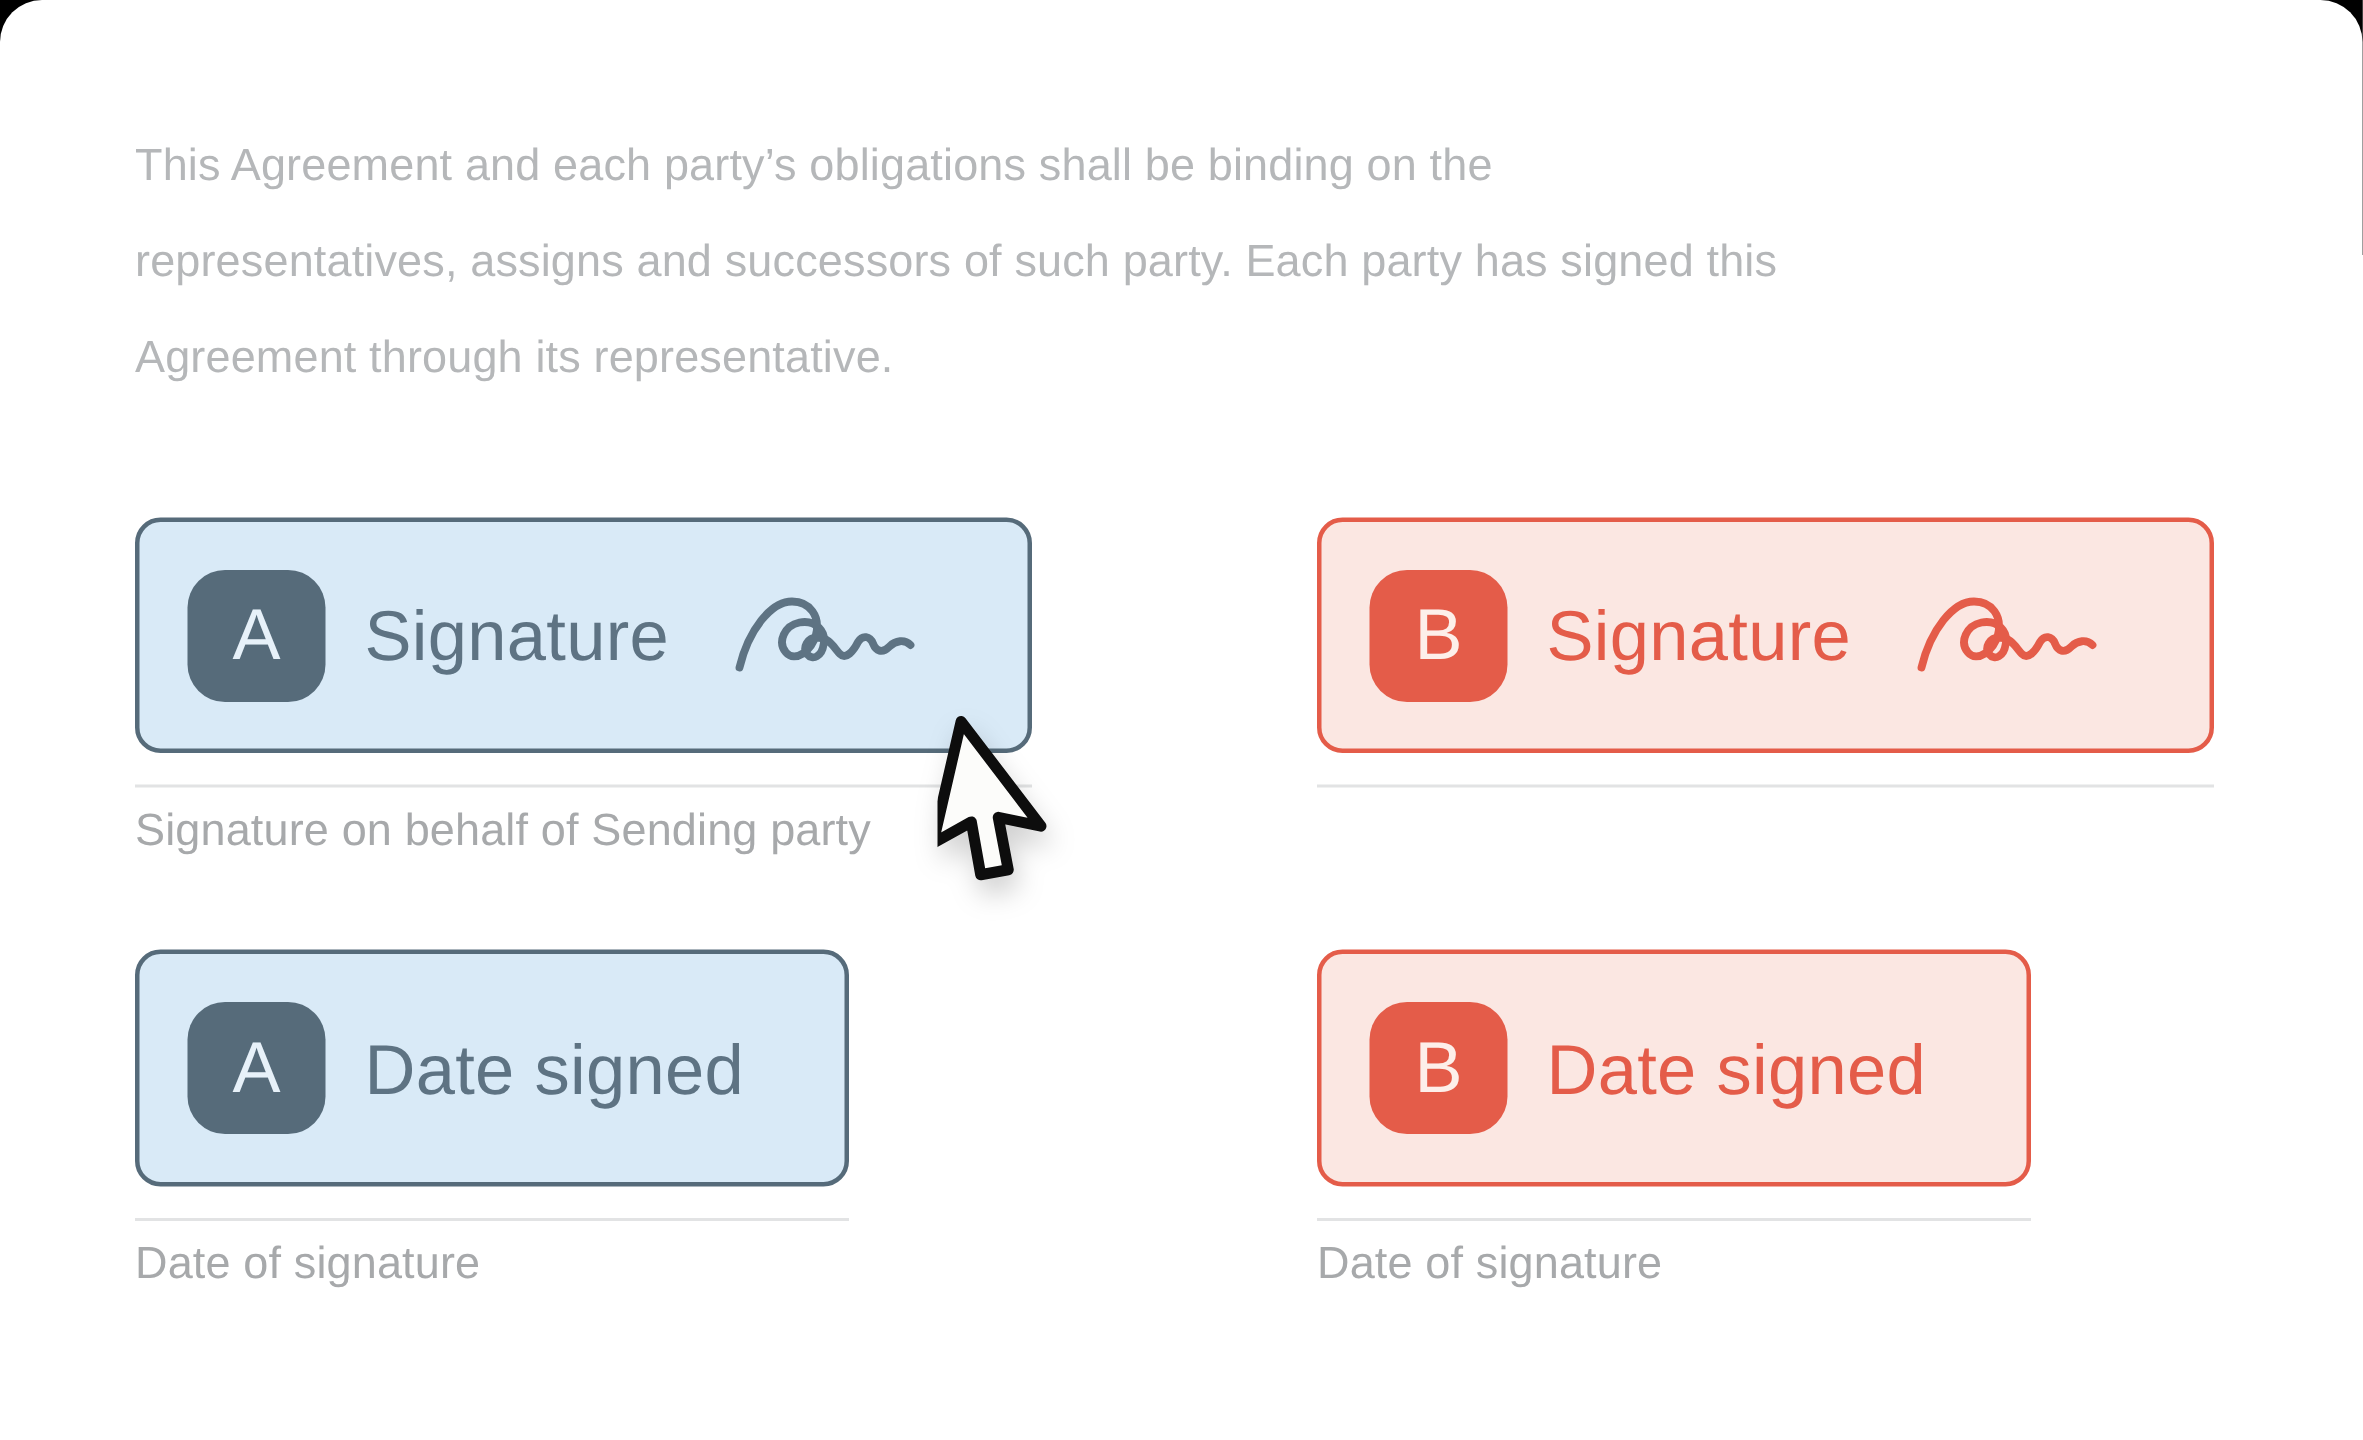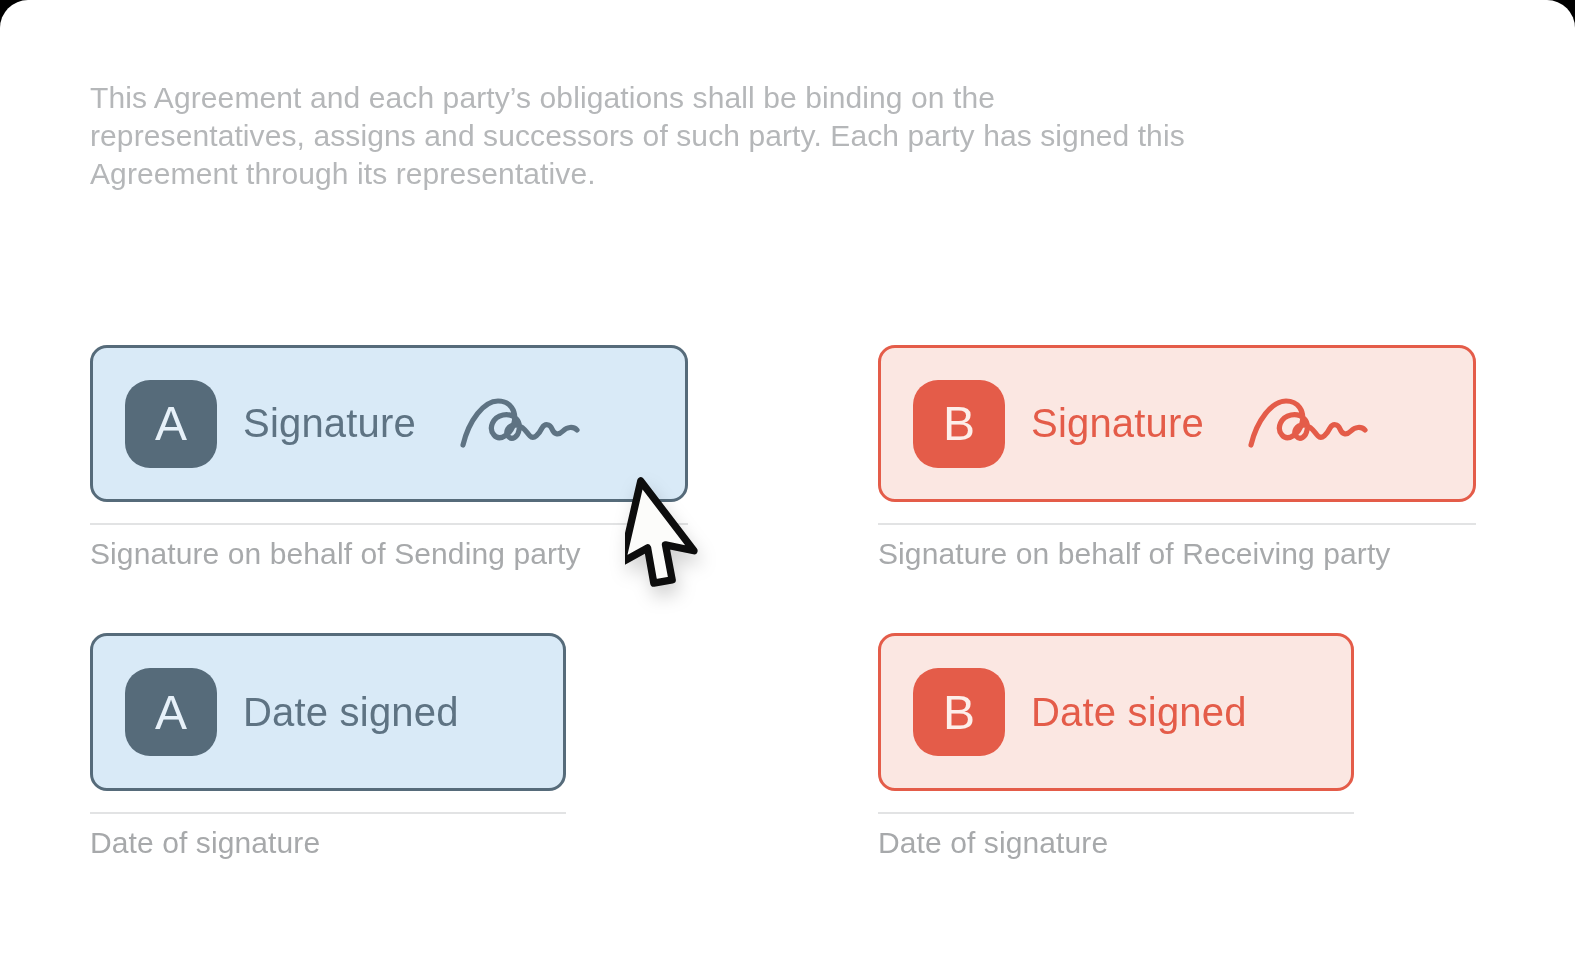--- a/index.html
+++ b/index.html
@@ -15,21 +15,21 @@
     width: 1575px; height: 960px;
     background: var(--card_background, #fff);
     border-radius: 28px 28px 0 0;
   }
   .agreement-paragraph {
     position: absolute;
     left: 90px; top: 79px;
     width: 1105px;
     margin: 0;
     font-size: 30px;
-    line-height: 38px;
+    line-height: 64px;
     letter-spacing: 0.1px;
     color: var(--paragraph_text, #b5b7b9);
   }
   .field-group { position: absolute; }
   .field-group.pos-sig-a  { left: 90px;  top: 345px; }
   .field-group.pos-sig-b  { left: 878px; top: 345px; }
   .field-group.pos-date-a { left: 90px;  top: 633px; }
   .field-group.pos-date-b { left: 878px; top: 633px; }
 
   .field {
@@ -61,21 +61,21 @@
     align-items: center;
     justify-content: center;
     font-size: 48px;
     font-weight: 400;
   }
   .theme-a .badge { background: var(--party_a_accent, #566b7a); color: #e7f1f9; }
   .theme-b .badge { background: var(--party_b_accent, #e45c49); color: #fdefea; }
 
   .field-label {
     margin-left: 26px;
-    font-size: 40px;
+    font-size: 47px;
     letter-spacing: 0.2px;
     white-space: nowrap;
     text-align: center;
   }
   .theme-a .field-label { color: var(--party_a_text, #5e7383); }
   .theme-b .field-label { color: var(--party_b_text, #e45c49); }
 
   .squiggle { margin-left: 44px; flex: 0 0 auto; }
   .theme-a .squiggle { color: var(--party_a_text, #5e7383); }
   .theme-b .squiggle { color: var(--party_b_text, #e45c49); }
@@ -125,21 +125,20 @@
 
   <div class="field-group theme-b pos-sig-b">
     <div class="field size-sig">
       <span class="badge">B</span>
       <span class="field-label">Signature</span>
       <svg class="squiggle" width="124" height="56" viewBox="0 0 124 56" fill="none">
         <path d="M3 49 C9 24, 24 5, 38 5 C50 5, 57 15, 54 27 C51 38, 40 46, 34 39 C28 32, 33 21, 43 19 C54 17, 61 25, 59 34 C58 41, 52 45, 48 40 C45 36, 48 29, 55 29 C63 29, 66 36, 70 40 C74 44, 79 38, 82 32 C85 27, 90 28, 92 33 C94 38, 98 40, 103 35 C107 31, 113 30, 117 34" stroke="currentColor" stroke-width="5.2" stroke-linecap="round" stroke-linejoin="round"></path>
       </svg>
     </div>
     <div class="field-underline w-sig"></div>
-    <div class="field-caption">Signature on behalf of Receiving party</div>
   </div>
 
   <div class="field-group theme-a pos-date-a">
     <div class="field size-date">
       <span class="badge">A</span>
       <span class="field-label">Date signed</span>
     </div>
     <div class="field-underline w-date"></div>
     <div class="field-caption">Date of signature</div>
   </div>

